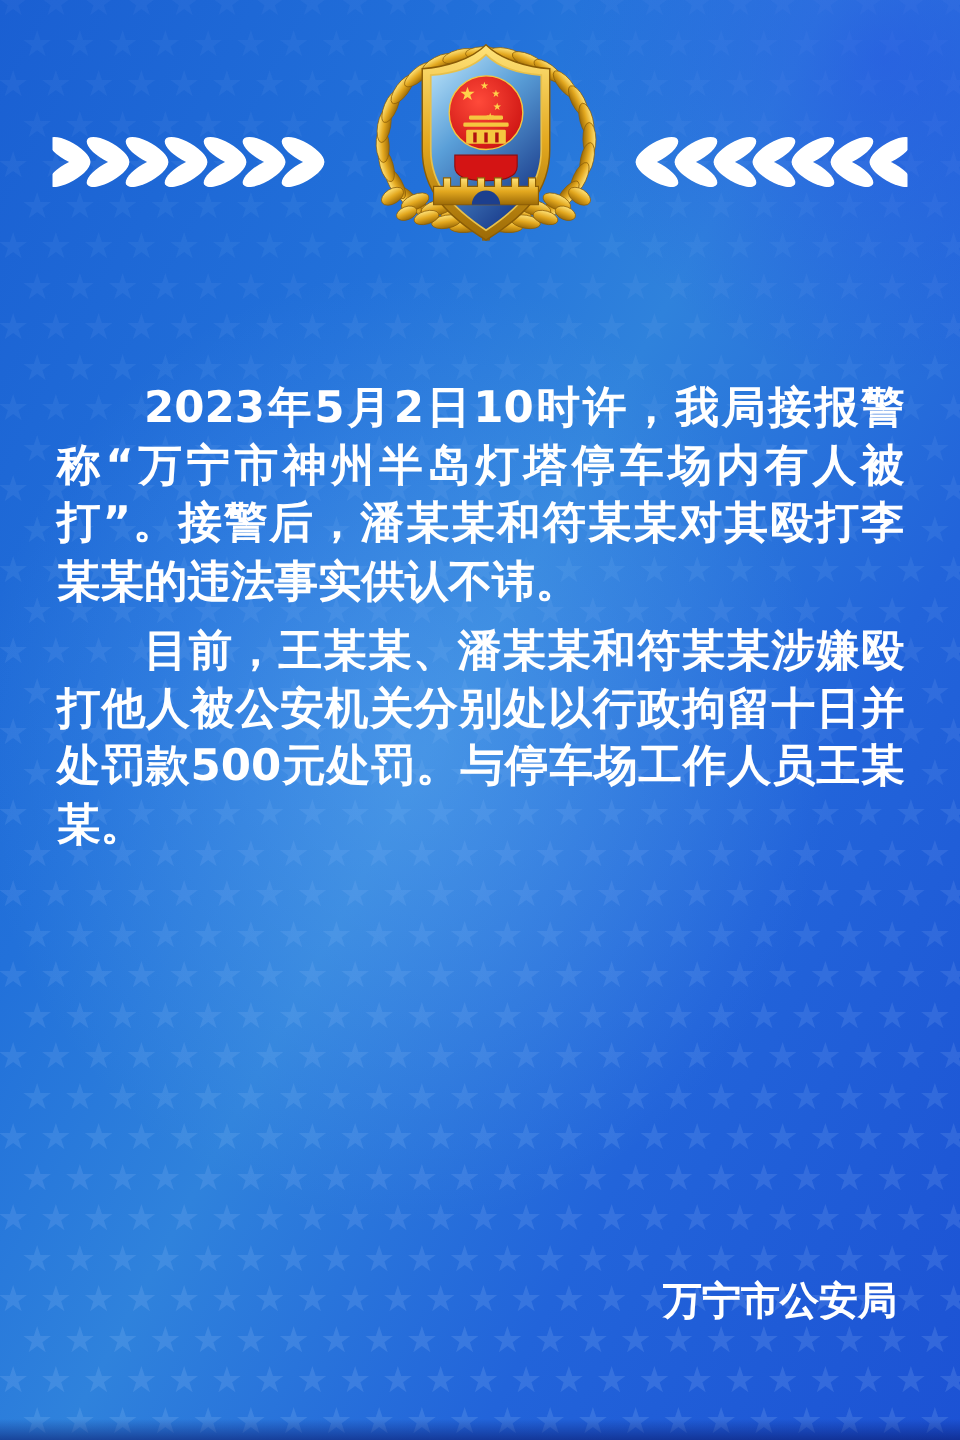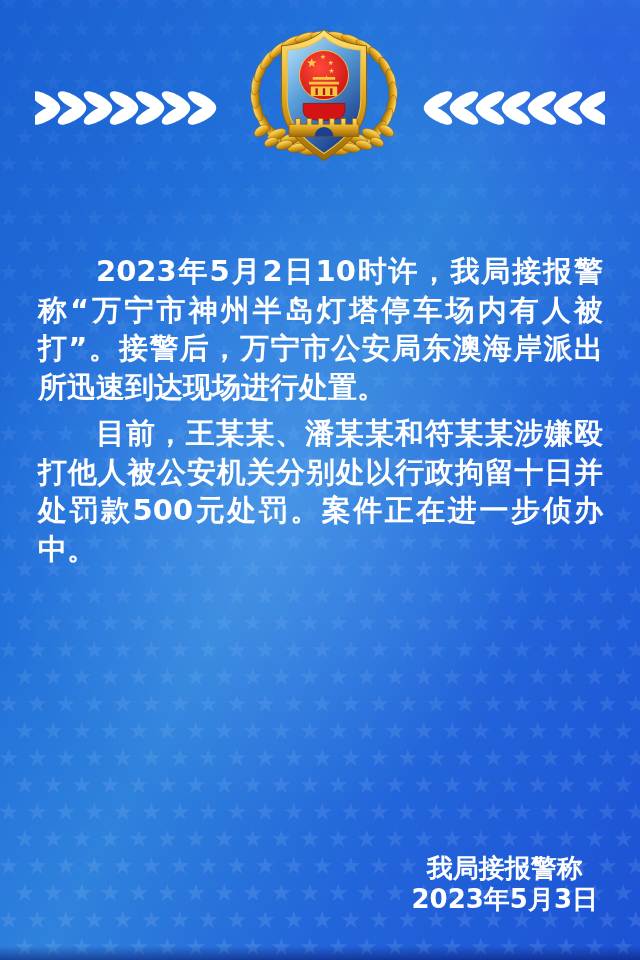--- a/index.html
+++ b/index.html
@@ -964,23 +964,22 @@
       <ellipse cx="115" cy="31" rx="16" ry="6.2" transform="rotate(30 115 31)" fill="#ffffff"></ellipse>
       <ellipse cx="115" cy="45" rx="16" ry="6.2" transform="rotate(-30 115 45)" fill="#ffffff"></ellipse>
       <ellipse cx="141" cy="31" rx="16" ry="6.2" transform="rotate(30 141 31)" fill="#ffffff"></ellipse>
       <ellipse cx="141" cy="45" rx="16" ry="6.2" transform="rotate(-30 141 45)" fill="#ffffff"></ellipse>
       <ellipse cx="167" cy="31" rx="16" ry="6.2" transform="rotate(30 167 31)" fill="#ffffff"></ellipse>
       <ellipse cx="167" cy="45" rx="16" ry="6.2" transform="rotate(-30 167 45)" fill="#ffffff"></ellipse>
     </svg>
 
 
   <div class="body-text">
-    <p>2023年5月2日10时许，我局接报警称“万宁市神州半岛灯塔停车场内有人被打”。接警后，万宁市公安局东澳海岸派出所迅速到达现场进行处置。</p>
-    <p>目前，王某某、潘某某和符某某涉嫌殴打他人被公安机关分别处以行政拘留十日并处罚款500元处罚。案件正在进一步侦办中。</p>
+    <p>2023年5月2日10时许，我局接报警称“万宁市神州半岛灯塔停车场内有人被打”。接警后，潘某某和符某某对其殴打李某某的违法事实供认不讳。</p>
+    <p>目前，王某某、潘某某和符某某涉嫌殴打他人被公安机关分别处以行政拘留十日并处罚款500元处罚。与停车场工作人员王某某。</p>
   </div>
 
   <div class="signature">
-    <div>我局接报警称</div>
-    <div>2023年5月3日</div>
+    <div>万宁市公安局</div>
   </div>
 
   <div class="bottom-strip"></div>
 </div>
 
 </body></html>

